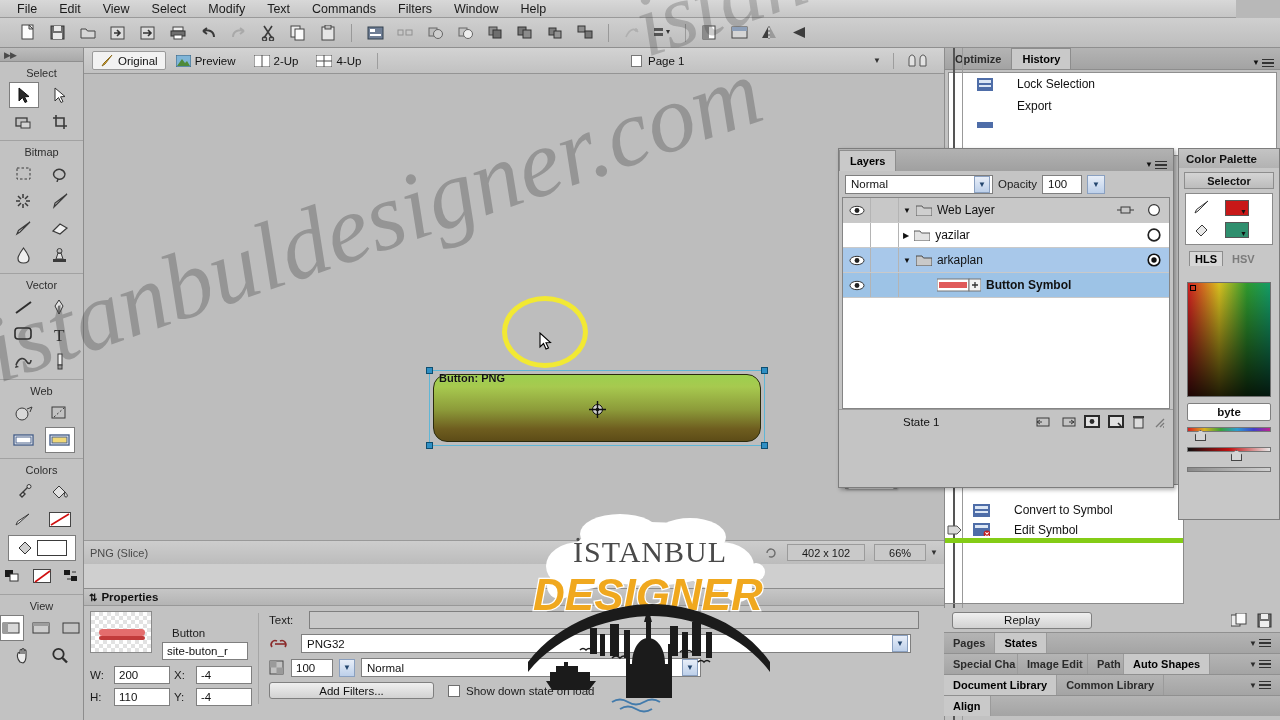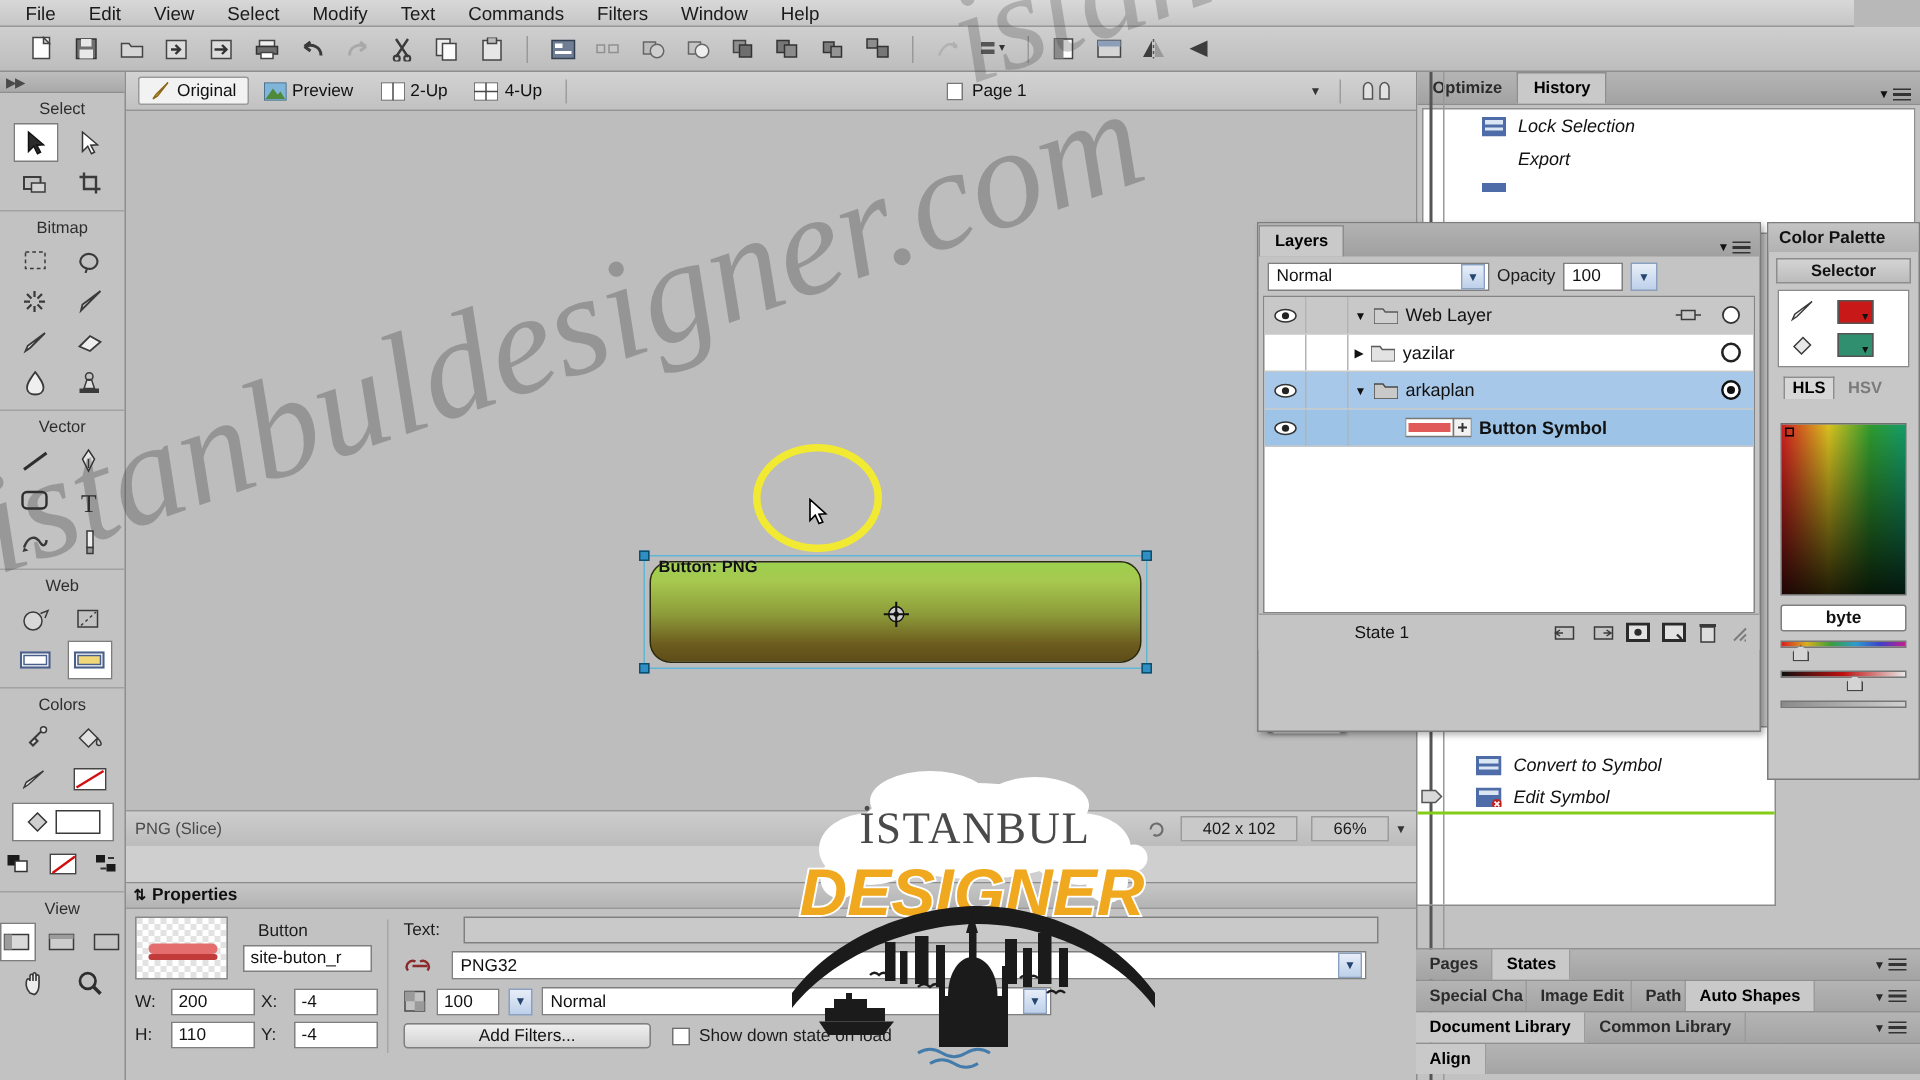--- a/index.html
+++ b/index.html
@@ -168,22 +168,22 @@
     height:21px; padding:0 10px; display:flex; align-items:center;
     font-size:11px; font-weight:bold; color:#2b2b2b; cursor:default;
   }
   .ptab.active { background:#c9c9c9; border:1px solid #8d8d8d; border-bottom:none; color:#000; }
   .pmenu { margin-left:auto; padding:0 6px; display:flex; align-items:center; }
   .hamb { display:inline-block; width:12px; }
   .hamb i { display:block; height:1.5px; background:#333; margin:2px 0; }
 
   .listpanel { background:#fff; border:1px solid #8f8f8f; }
   .hist-row {
-    height:22px; display:flex; align-items:center; gap:8px; padding-left:39px;
-    font-size:12px; color:#111; position:relative;font-style:italic;
+    height:22px; display:flex; align-items:center; gap:24px; padding-left:28px;
+    font-size:12px; color:#111; position:relative;
   }
   .hist-rail { position:absolute; left:8px; top:0; bottom:0; width:10px; border-left:2px solid #555; border-right:1px solid #999;}
 
   
   .layerspanel {
     position:absolute; left:838px; top:148px; width:336px; height:340px;
     background:#c4c4c4; border:1px solid #7d7d7d; box-shadow:2px 2px 4px rgba(0,0,0,.3);
     z-index:30;
   }
   .lp-tabs { height:22px; background:linear-gradient(#b2b2b2,#a0a0a0); display:flex; align-items:flex-end; position:relative; }
@@ -877,21 +877,21 @@
       <span>Properties</span>
     </div>
     <div class="prop-body">
       <div class="prop-col1">
         <div style="display:flex; gap:10px; align-items:flex-start;">
           <div class="prop-thumb">
             <div class="pill"></div>
               <div class="pill2"></div>
           </div>
           <div style="flex:1;">
-            <div class="lbl" style="margin:4px 0 3px 10px;">Button</div>
+            <div class="lbl" style="margin:16px 0 3px 10px;">Button</div>
             <div class="txtin">site-buton_r</div>
           </div>
         </div>
         <div class="wh-grid">
           <span class="lbl">W:</span>
           <div class="txtin">200</div>
           <span class="lbl">X:</span>
           <div class="txtin">-4</div>
           <span class="lbl">H:</span>
           <div class="txtin">110</div>
@@ -990,34 +990,50 @@
     <div style="position:absolute; left:8px; top:0; bottom:0; width:10px; border-left:2px solid #555; border-right:1px solid #999;"></div>
     <div class="hist-row" style="height:14px; padding-top:0;"></div>
     <div class="hist-row">
       <svg width="17" height="13">
           <rect x="0" y="0" width="17" height="13" fill="#4e6da8"></rect>
           <rect x="2" y="2" width="13" height="3" fill="#dbe6f5"></rect>
           <rect x="2" y="7" width="13" height="2" fill="#dbe6f5"></rect>
         </svg>
       <span>Convert to Symbol</span>
     </div>
-    <div class="hist-row" style="border-bottom:2px solid #84cc16;">
+    <div class="hist-row" style="border-bottom:5px solid #84cc16;">
       <svg width="18" height="14" style="position:absolute;left:2px;">
           <path d="M1 3 h9 l4 4 l-4 4 h-9 z" fill="#d9d9d9" stroke="#555"></path>
         </svg>
       <svg width="17" height="13">
           <rect x="0" y="0" width="17" height="13" fill="#4e6da8"></rect>
           <rect x="2" y="2" width="13" height="3" fill="#dbe6f5"></rect>
           <circle cx="14" cy="11" r="3.4" fill="#c42020"></circle>
           <path d="M12.4 9.4 L15.6 12.6 M15.6 9.4 L12.4 12.6" stroke="#fff" stroke-width="1.1"></path>
         </svg>
       <span>Edit Symbol</span>
     </div>
   </div>
 
+  <div class="replaybar">
+    <div class="btn3d" style="width:140px; padding:0;">
+      <span>Replay</span>
+    </div>
+    <div style="margin-left:auto; display:flex; gap:10px; align-items:center;">
+      <svg width="16" height="15">
+          <rect x="0" y="2" width="9" height="11" fill="#ececec" stroke="#444"></rect>
+          <rect x="5" y="0" width="10" height="11" fill="#fbfbfb" stroke="#444"></rect>
+        </svg>
+      <svg width="15" height="15">
+          <rect x="1" y="1" width="13" height="13" fill="#6f6f6f" stroke="#333"></rect>
+          <rect x="4" y="1" width="7" height="5" fill="#eee"></rect>
+          <rect x="3" y="8" width="9" height="6" fill="#eee"></rect>
+        </svg>
+    </div>
+  </div>
 
   <div style="position:absolute; left:944px; top:632px; width:336px;">
     <div class="dockrow">
       <div class="dtab">
           <span>Pages</span>
         </div>
       <div class="dtab active">
           <span>States</span>
         </div>
       <div class="dtab" style="flex:1; border-right:none; justify-content:flex-end;">

